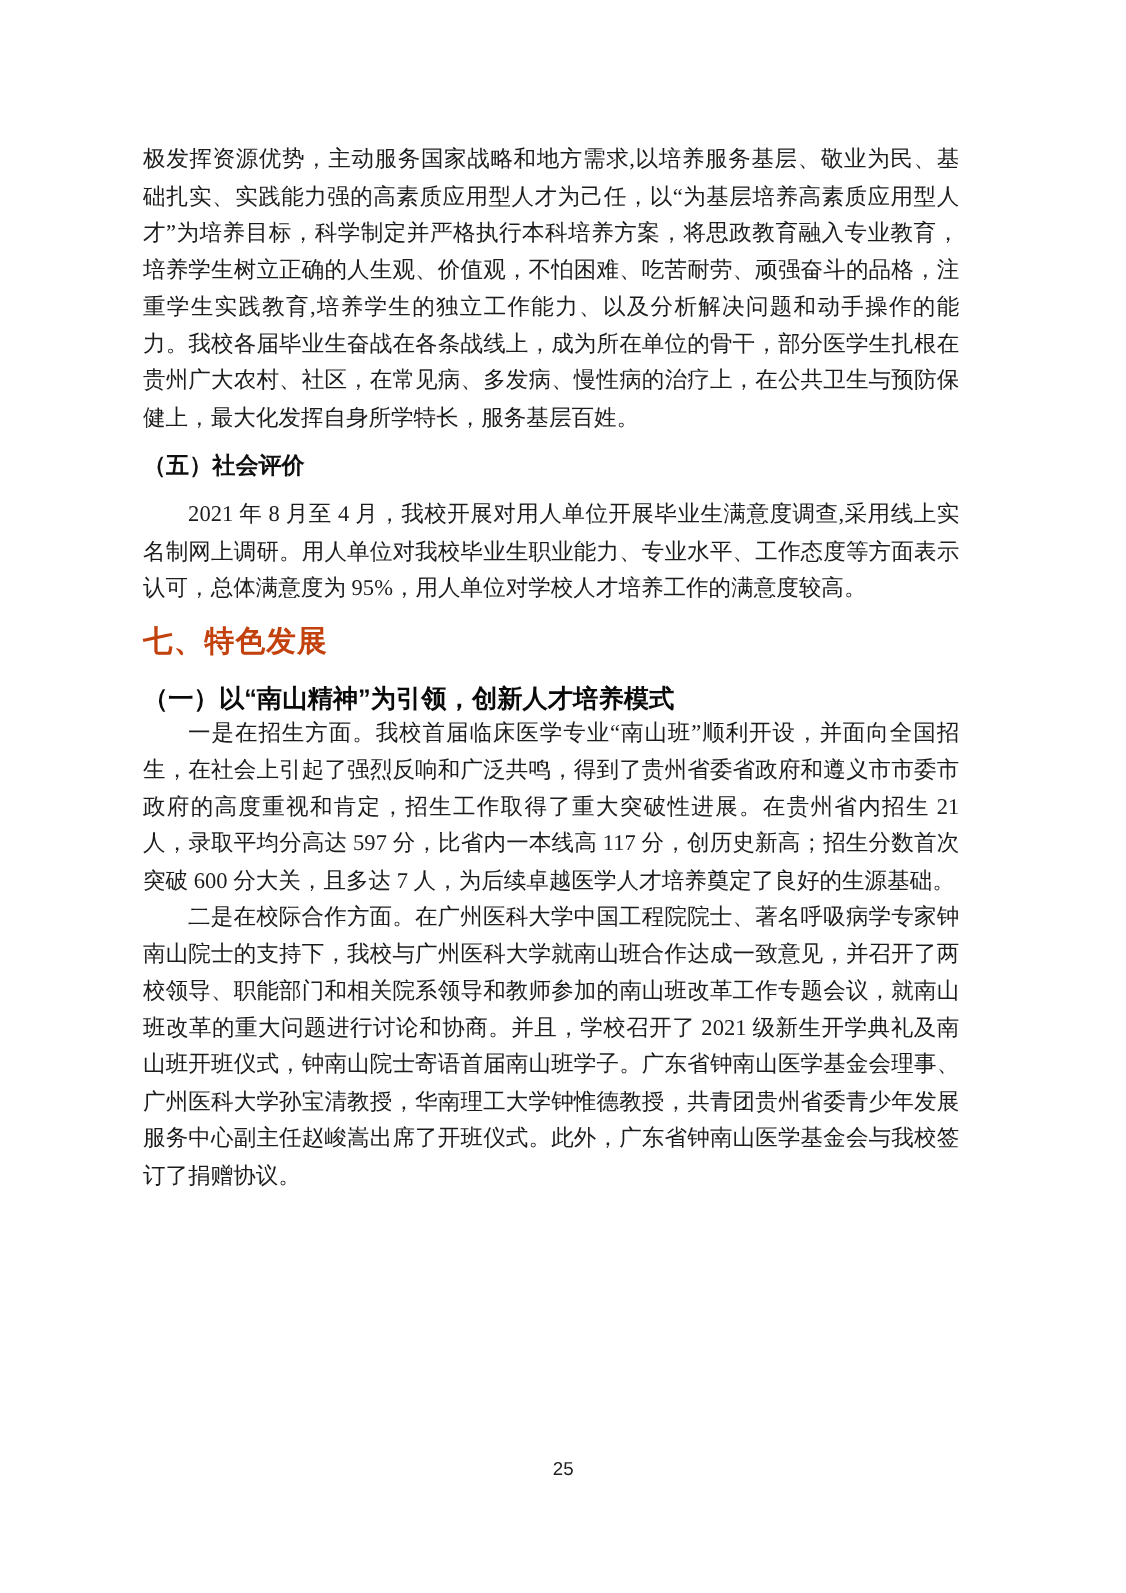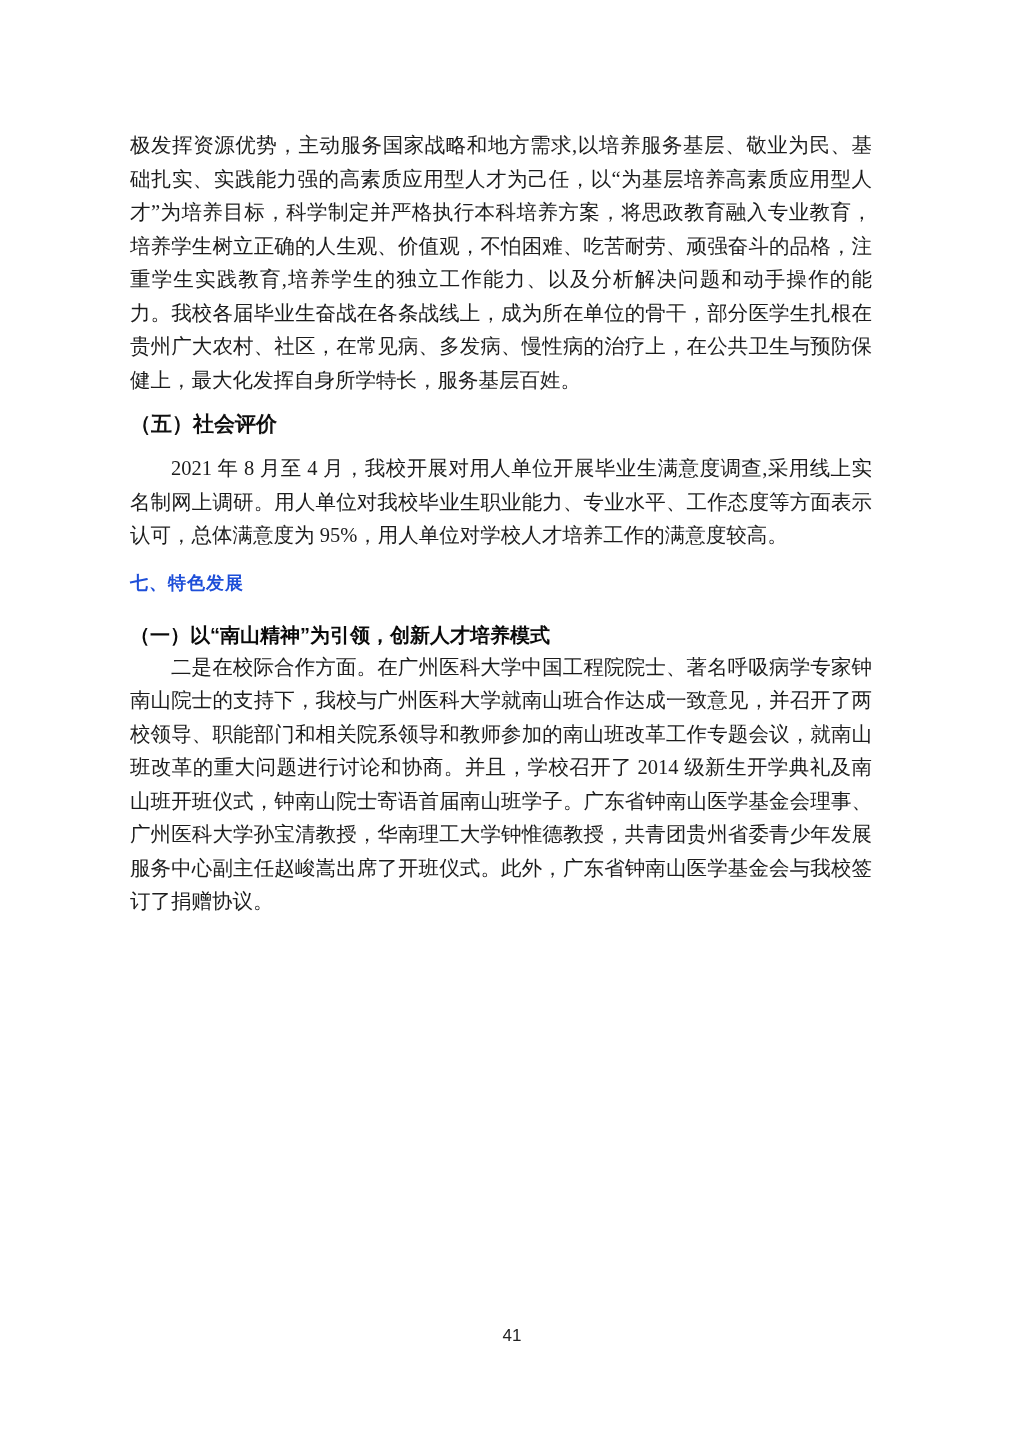--- a/index.html
+++ b/index.html
@@ -34,30 +34,30 @@
   .h-section {
     font-family: "Liberation Sans", "DejaVu Sans", sans-serif;
     font-size: 21px;
     font-weight: 700;
     line-height: 30px;
     margin: 12px 0 13px 0;
     color: #101010;
   }
   .h-chapter {
     font-family: "Liberation Sans", "DejaVu Sans", sans-serif;
-    font-size: 18px;
+    font-size: 27px;
     font-weight: 700;
     line-height: 34px;
     margin: 13px 0 0 0;
     letter-spacing: 1px;
-    color: #1d4ed8;
+    color: #c2410c;
   }
   .h-subsection {
     font-family: "Liberation Sans", "DejaVu Sans", sans-serif;
-    font-size: 20px;
+    font-size: 23px;
     font-weight: 700;
     line-height: 32px;
     margin: 19px 0 0 0;
     color: #0a0a0a;
   }
   .p-intro   { margin-top: 18px; }
   .p-enroll  { margin-top: 4px; }
   .p-coop    { margin-top: 7px; }
   .page-number {
     position: absolute;
@@ -80,19 +80,20 @@
 
     <h2 class="h-section">（五）社会评价</h2>
 
     <p class="body indent">2021 年 8 月至 4 月，我校开展对用人单位开展毕业生满意度调查,采用线上实名制网上调研。用人单位对我校毕业生职业能力、专业水平、工作态度等方面表示认可，总体满意度为 95%，用人单位对学校人才培养工作的满意度较高。</p>
 
     <h1 class="h-chapter">七、特色发展</h1>
 
     <h2 class="h-subsection">（一）以“南山精神”为引领，创新人才培养模式</h2>
 
 
+    <p class="body indent p-enroll">一是在招生方面。我校首届临床医学专业“南山班”顺利开设，并面向全国招生，在社会上引起了强烈反响和广泛共鸣，得到了贵州省委省政府和遵义市市委市政府的高度重视和肯定，招生工作取得了重大突破性进展。在贵州省内招生 21 人，录取平均分高达 597 分，比省内一本线高 117 分，创历史新高；招生分数首次突破 600 分大关，且多达 7 人，为后续卓越医学人才培养奠定了良好的生源基础。</p>
 
-    <p class="body indent p-coop">二是在校际合作方面。在广州医科大学中国工程院院士、著名呼吸病学专家钟南山院士的支持下，我校与广州医科大学就南山班合作达成一致意见，并召开了两校领导、职能部门和相关院系领导和教师参加的南山班改革工作专题会议，就南山班改革的重大问题进行讨论和协商。并且，学校召开了 2014 级新生开学典礼及南山班开班仪式，钟南山院士寄语首届南山班学子。广东省钟南山医学基金会理事、广州医科大学孙宝清教授，华南理工大学钟惟德教授，共青团贵州省委青少年发展服务中心副主任赵峻嵩出席了开班仪式。此外，广东省钟南山医学基金会与我校签订了捐赠协议。</p>
+    <p class="body indent p-coop">二是在校际合作方面。在广州医科大学中国工程院院士、著名呼吸病学专家钟南山院士的支持下，我校与广州医科大学就南山班合作达成一致意见，并召开了两校领导、职能部门和相关院系领导和教师参加的南山班改革工作专题会议，就南山班改革的重大问题进行讨论和协商。并且，学校召开了 2021 级新生开学典礼及南山班开班仪式，钟南山院士寄语首届南山班学子。广东省钟南山医学基金会理事、广州医科大学孙宝清教授，华南理工大学钟惟德教授，共青团贵州省委青少年发展服务中心副主任赵峻嵩出席了开班仪式。此外，广东省钟南山医学基金会与我校签订了捐赠协议。</p>
 
   </div>
 
-  <div class="page-number">41</div>
+  <div class="page-number">25</div>
 </div>
 
 </body></html>

